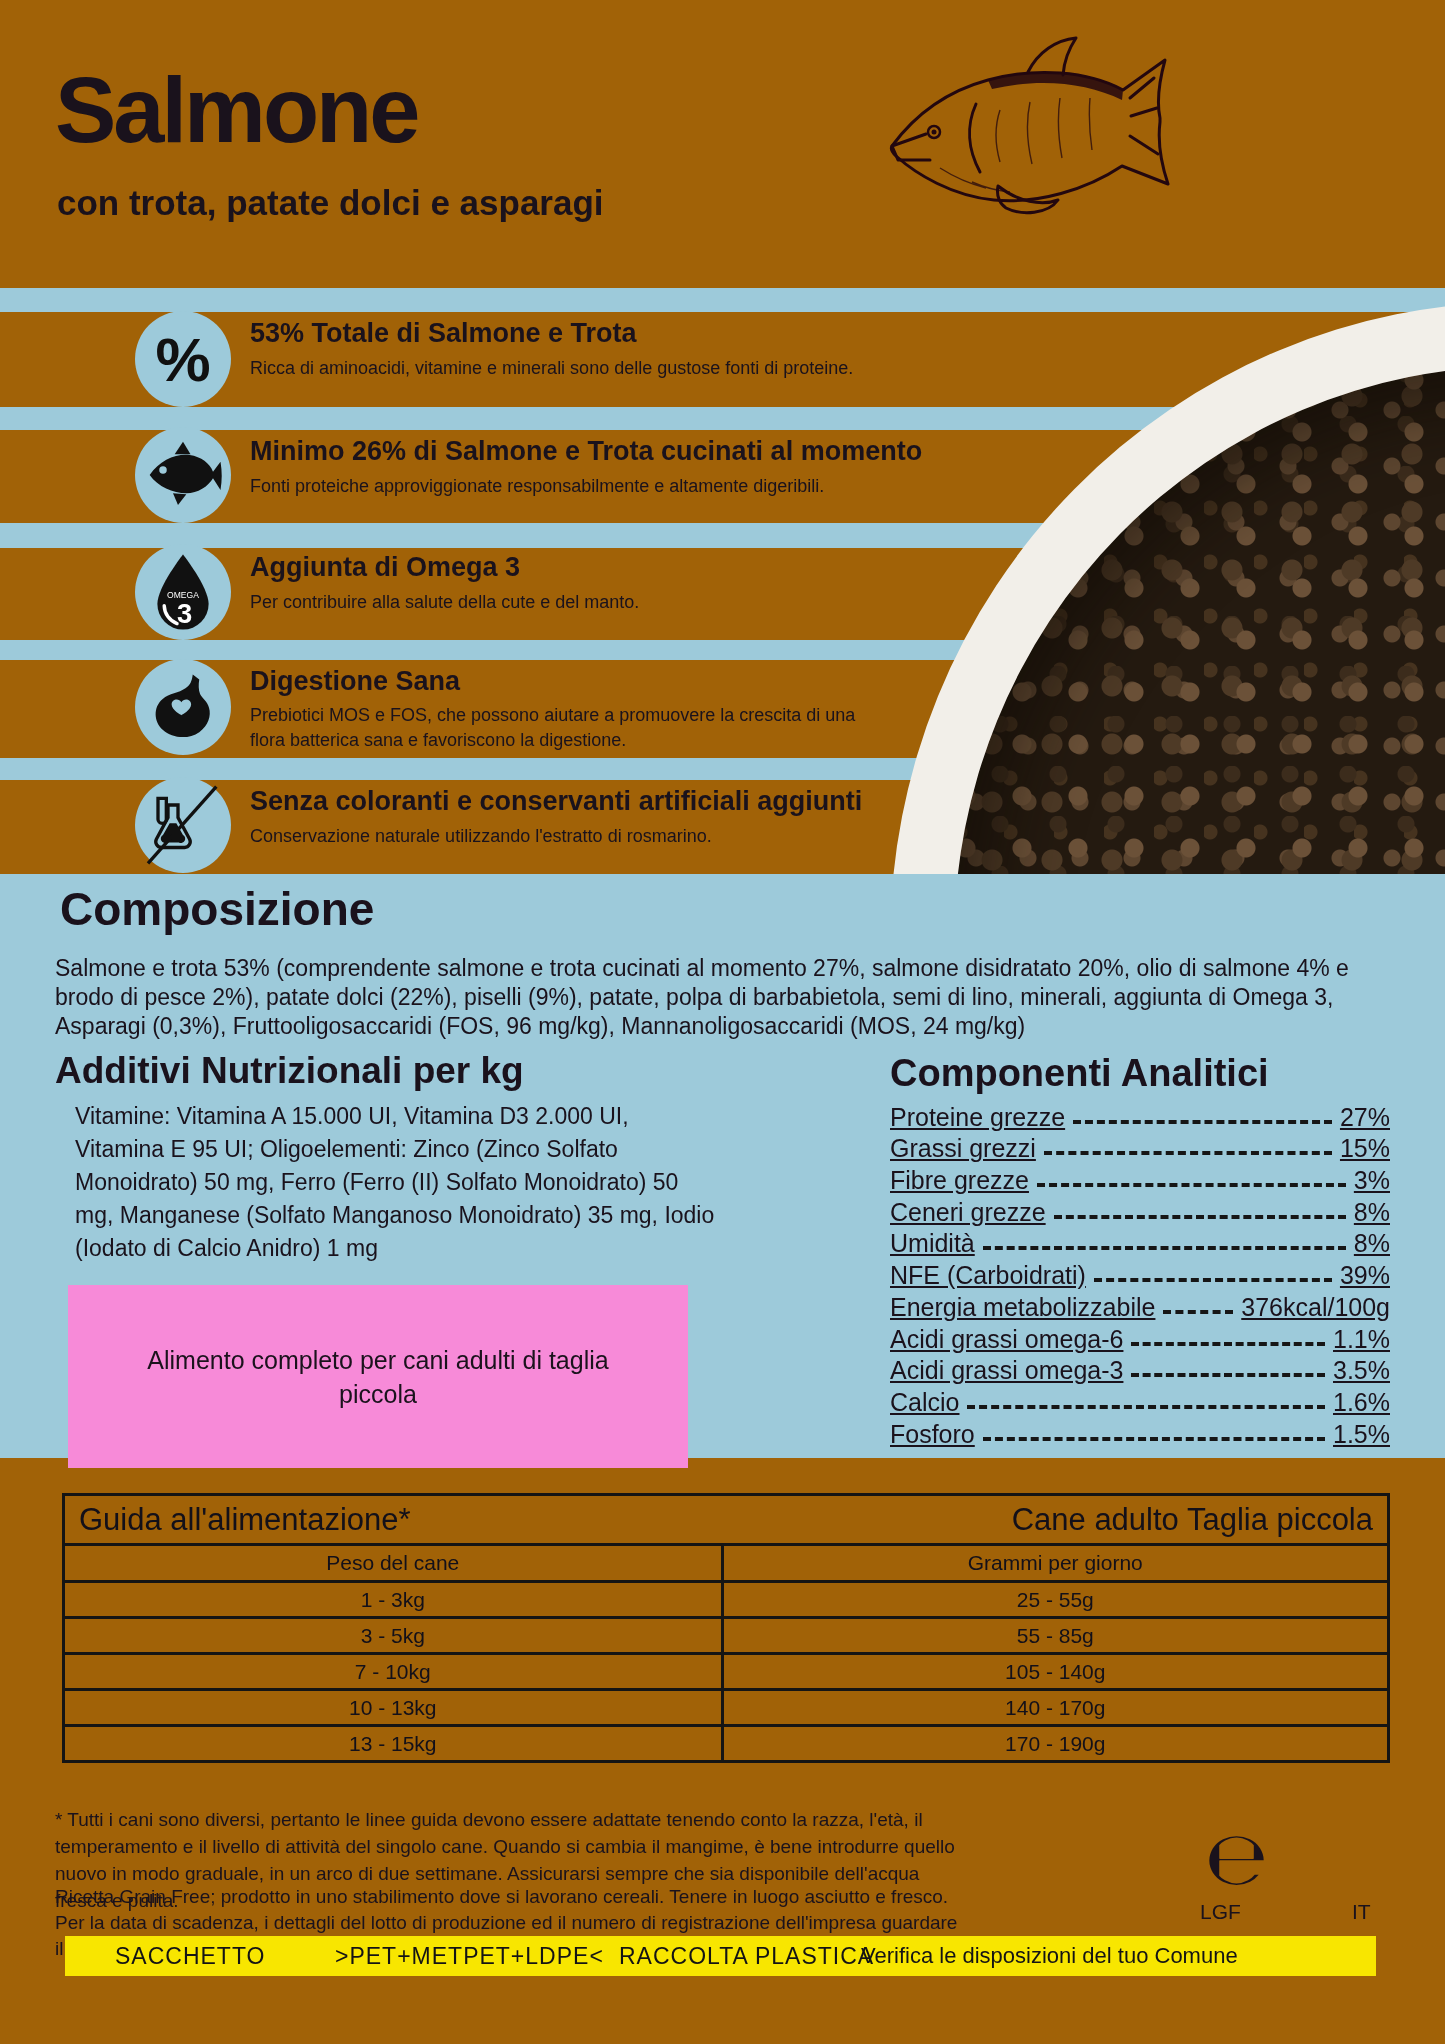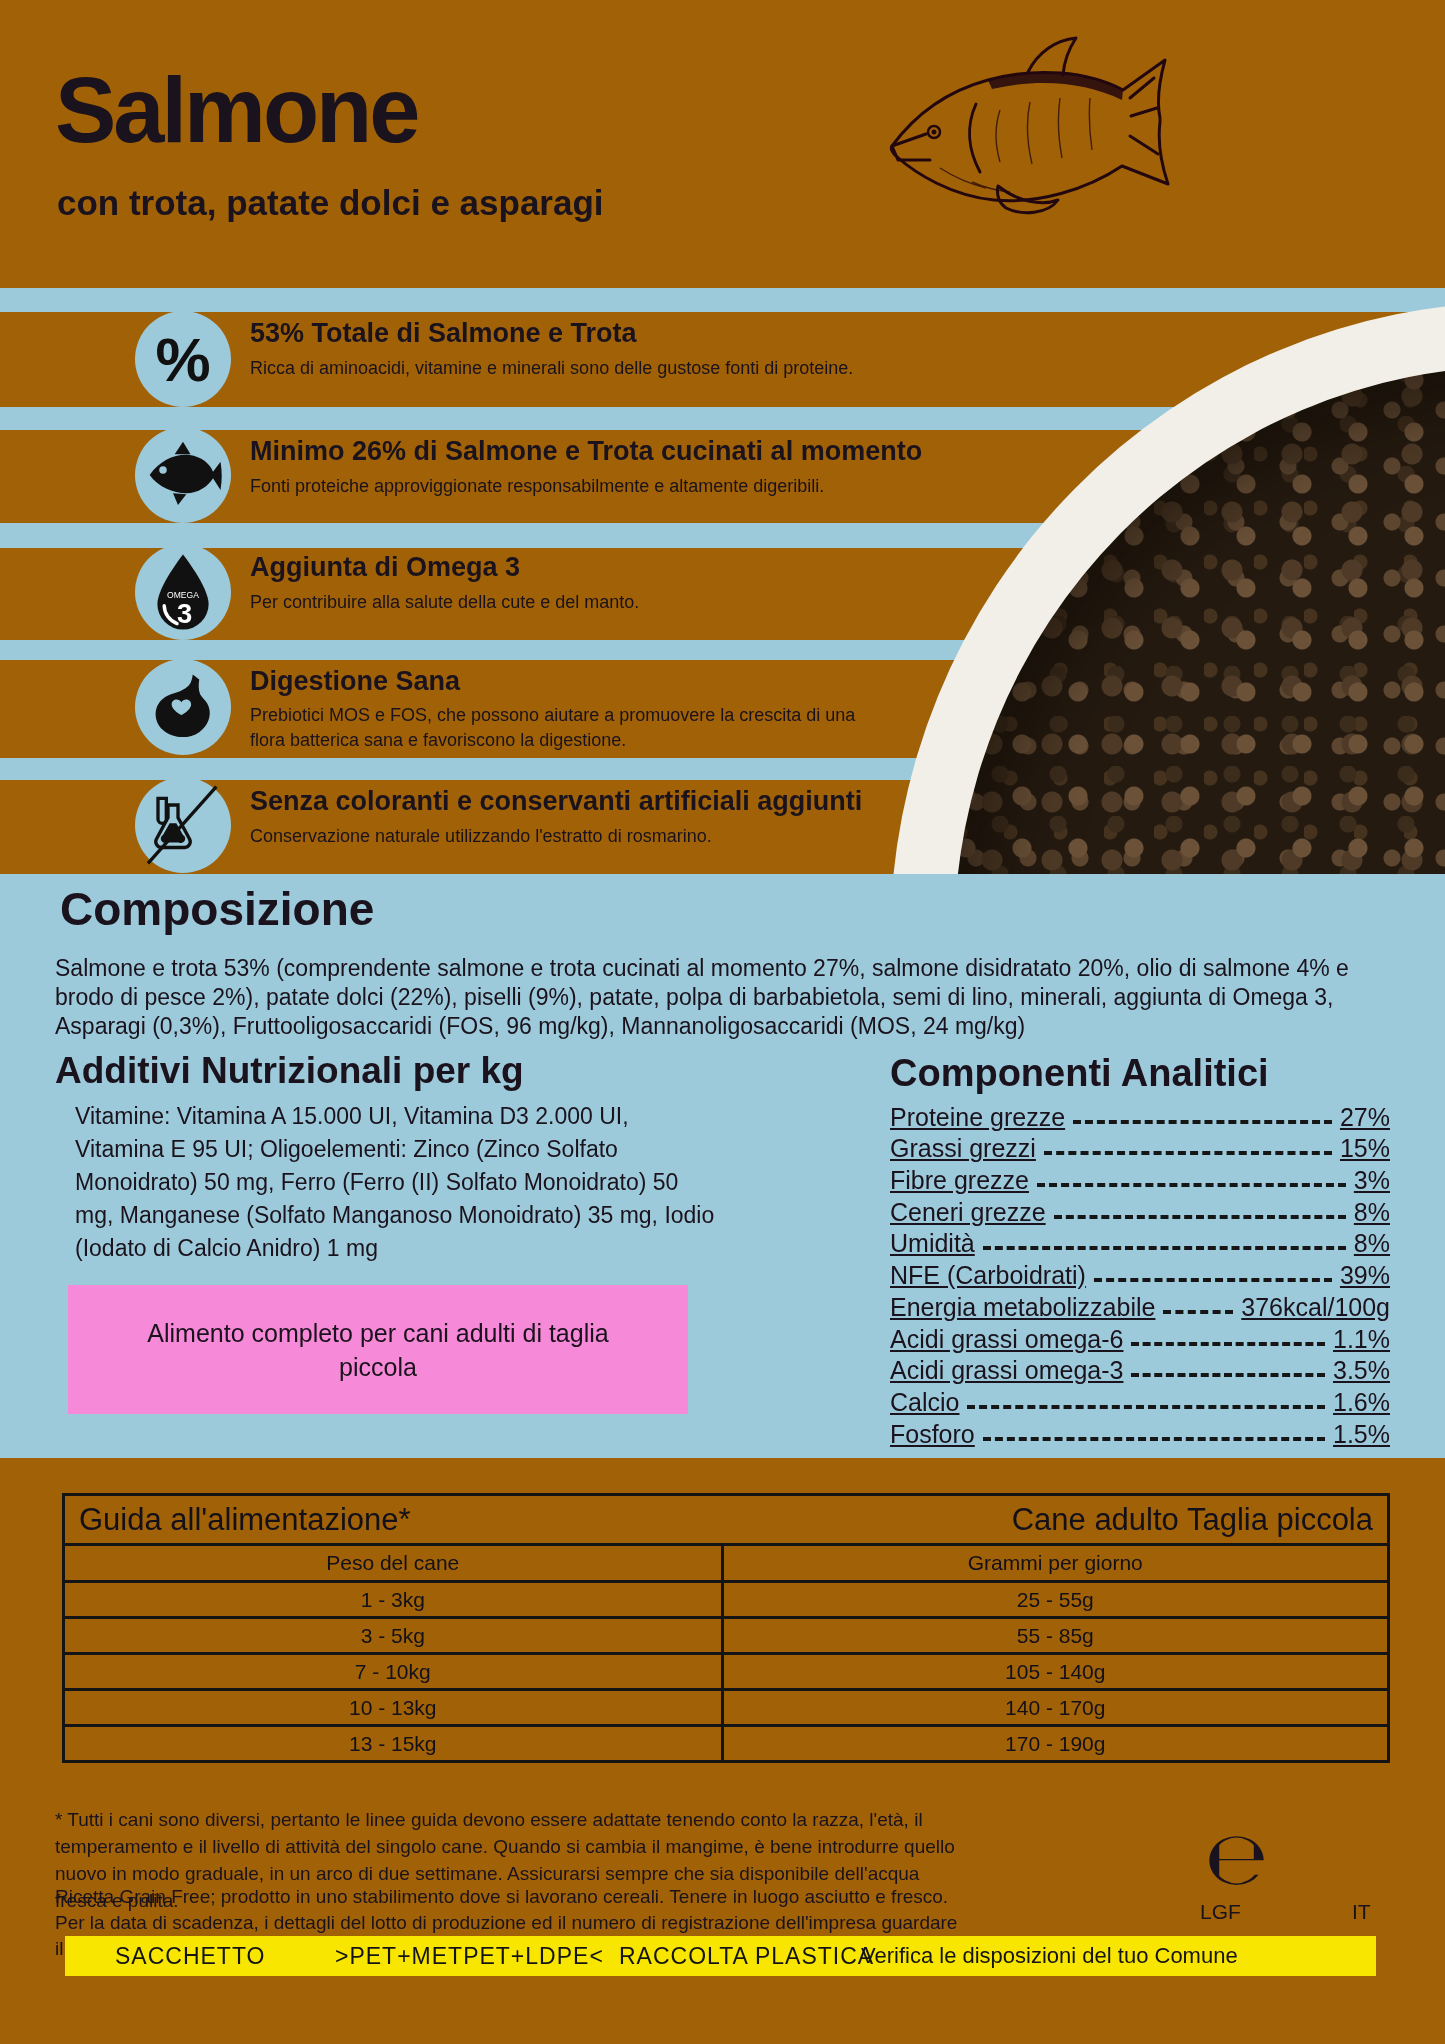--- a/index.html
+++ b/index.html
@@ -51,21 +51,21 @@
   .comp-body{position:absolute; left:55px; top:80px; width:1345px; font-size:23px; line-height:29px;}
   .add-heading{position:absolute; left:55px; top:176px; font-size:37px; font-weight:bold;}
   .add-body{position:absolute; left:55px; top:226px; width:640px; font-size:23px; line-height:33px;margin-left:20px;}
   .an-heading{position:absolute; left:890px; top:178px; font-size:38px; font-weight:bold;}
   .an-list{position:absolute; left:890px; top:226px; width:500px;}
   .an-row{display:flex; align-items:flex-end; height:31.7px; font-size:25px;text-decoration:underline;}
   .an-label{white-space:nowrap;}
   .an-leader{flex:1; border-bottom:4px dashed #161616; margin:0 8px 8px 8px; min-width:18px;}
   .an-value{white-space:nowrap;}
   .pink-box{
-    position:absolute; left:68px; top:411px; width:620px; height:129px; background:#f78ad8;
+    position:absolute; left:68px; top:411px; width:620px; height:183px; background:#f78ad8;
     display:flex; align-items:center; justify-content:center; text-align:center;
     font-size:25px; line-height:34px; padding:0 45px; box-sizing:border-box;
   }
   
   .guide-table{
     left:62px; top:1493px; width:1328px; border-collapse:collapse; z-index:4;
     font-size:21px; color:#131019;
   }
   .guide-table td{border:3px solid #141414; text-align:center; padding:0;}
   .gt-head{height:47px; font-size:31px; padding:0 !important;}

